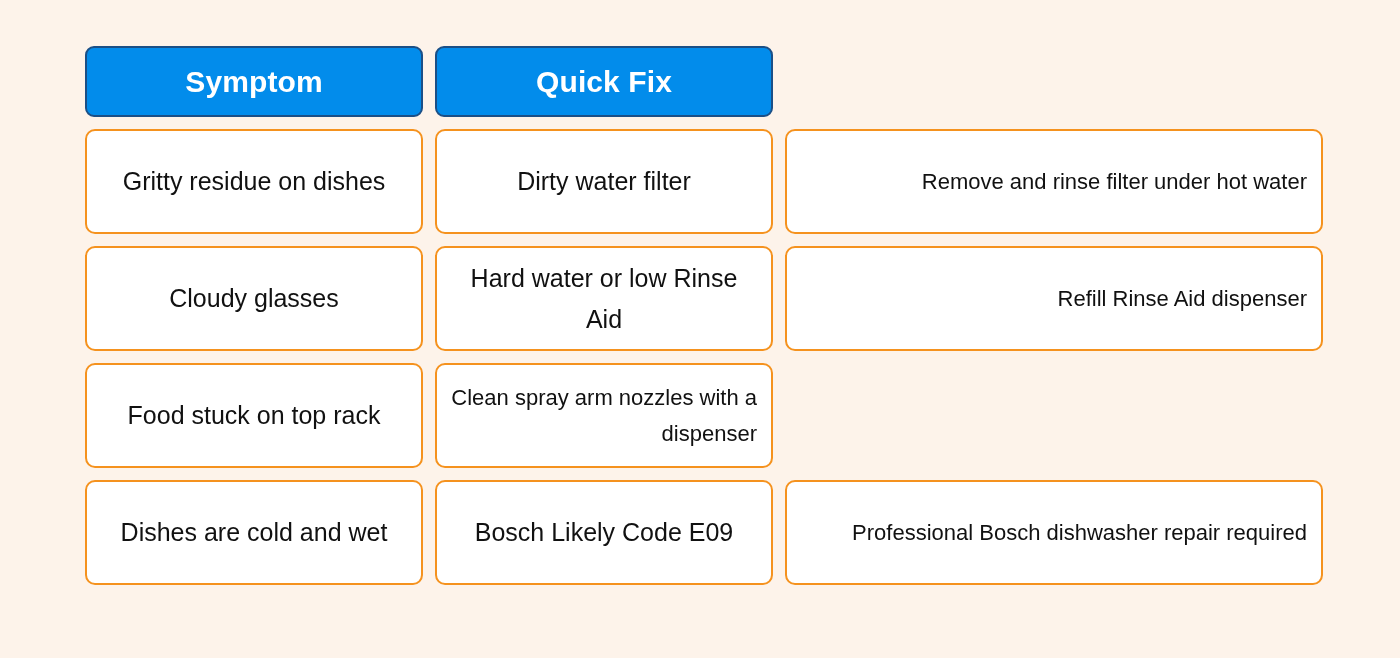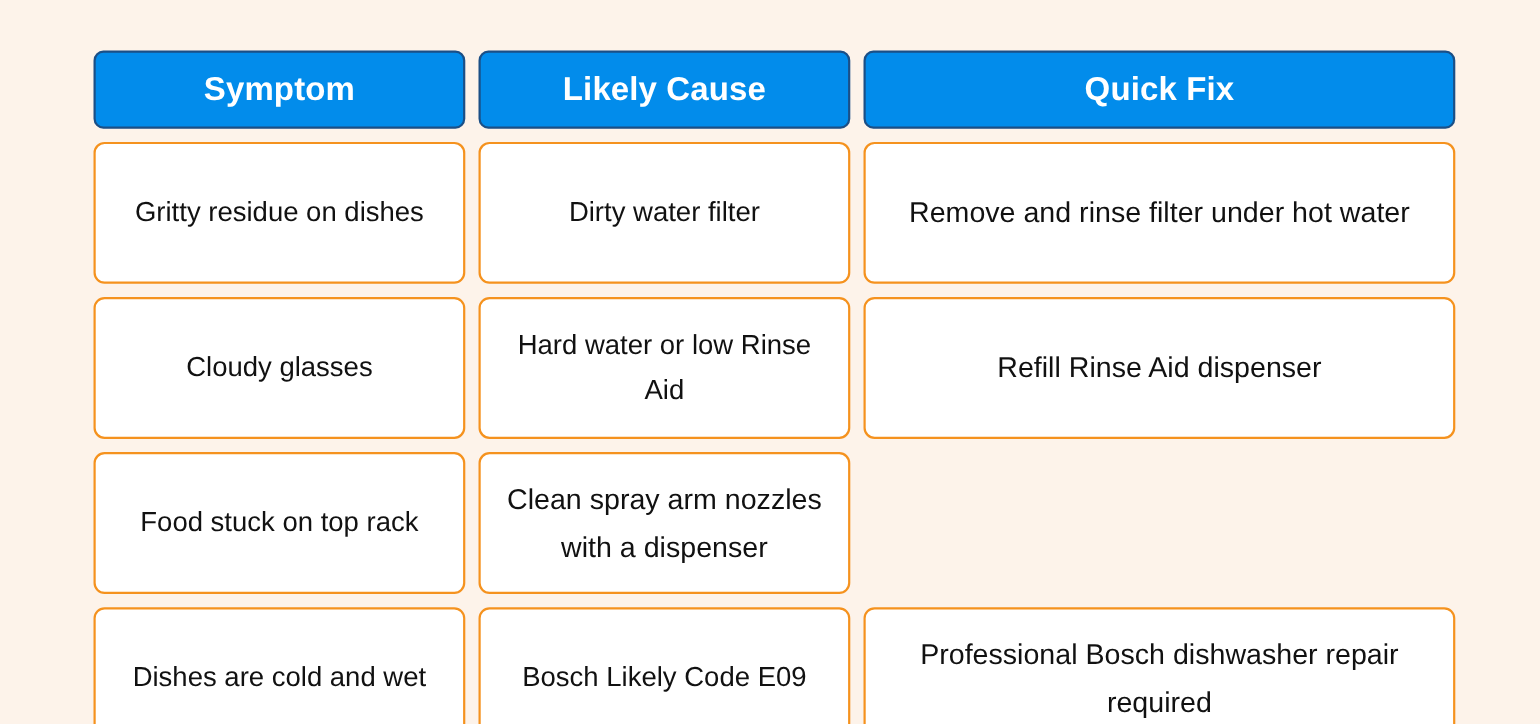--- a/index.html
+++ b/index.html
@@ -41,54 +41,52 @@
     color: #ffffff;
     font-size: 30px;
     font-weight: bold;
     letter-spacing: 0.1px;
     line-height: 1.1;
     text-align: center;
   }
 
   
   .body-cell {
-    height: 129px;
+    height: 105px;
     box-sizing: border-box;
     background: #ffffff;
     border: 2px solid #f5921e;
     border-radius: 10px;
     display: flex;
     align-items: center;
     justify-content: center;
     padding: 4px 14px;
     color: #111111;
     font-size: 25px;
     font-weight: normal;
     line-height: 1.62;
     text-align: center;
   }
   .body-cell.wide {
-    font-size: 26px;
+    font-size: 22px;
+    text-align: right;
   }
   .cell-text {
     display: block;
     width: 100%;
   }
 </style>
 </head>
 <body>
 
 <div class="table-wrap">
 
   <div class="grid-row">
     <div class="header-cell">
       <span class="cell-text">Symptom</span>
-    </div>
-    <div class="header-cell">
-      <span class="cell-text">Likely Cause</span>
     </div>
     <div class="header-cell">
       <span class="cell-text">Quick Fix</span>
     </div>
   </div>
 
   <div class="grid-row">
     <div class="body-cell">
       <span class="cell-text">Gritty residue on dishes</span>
     </div>

